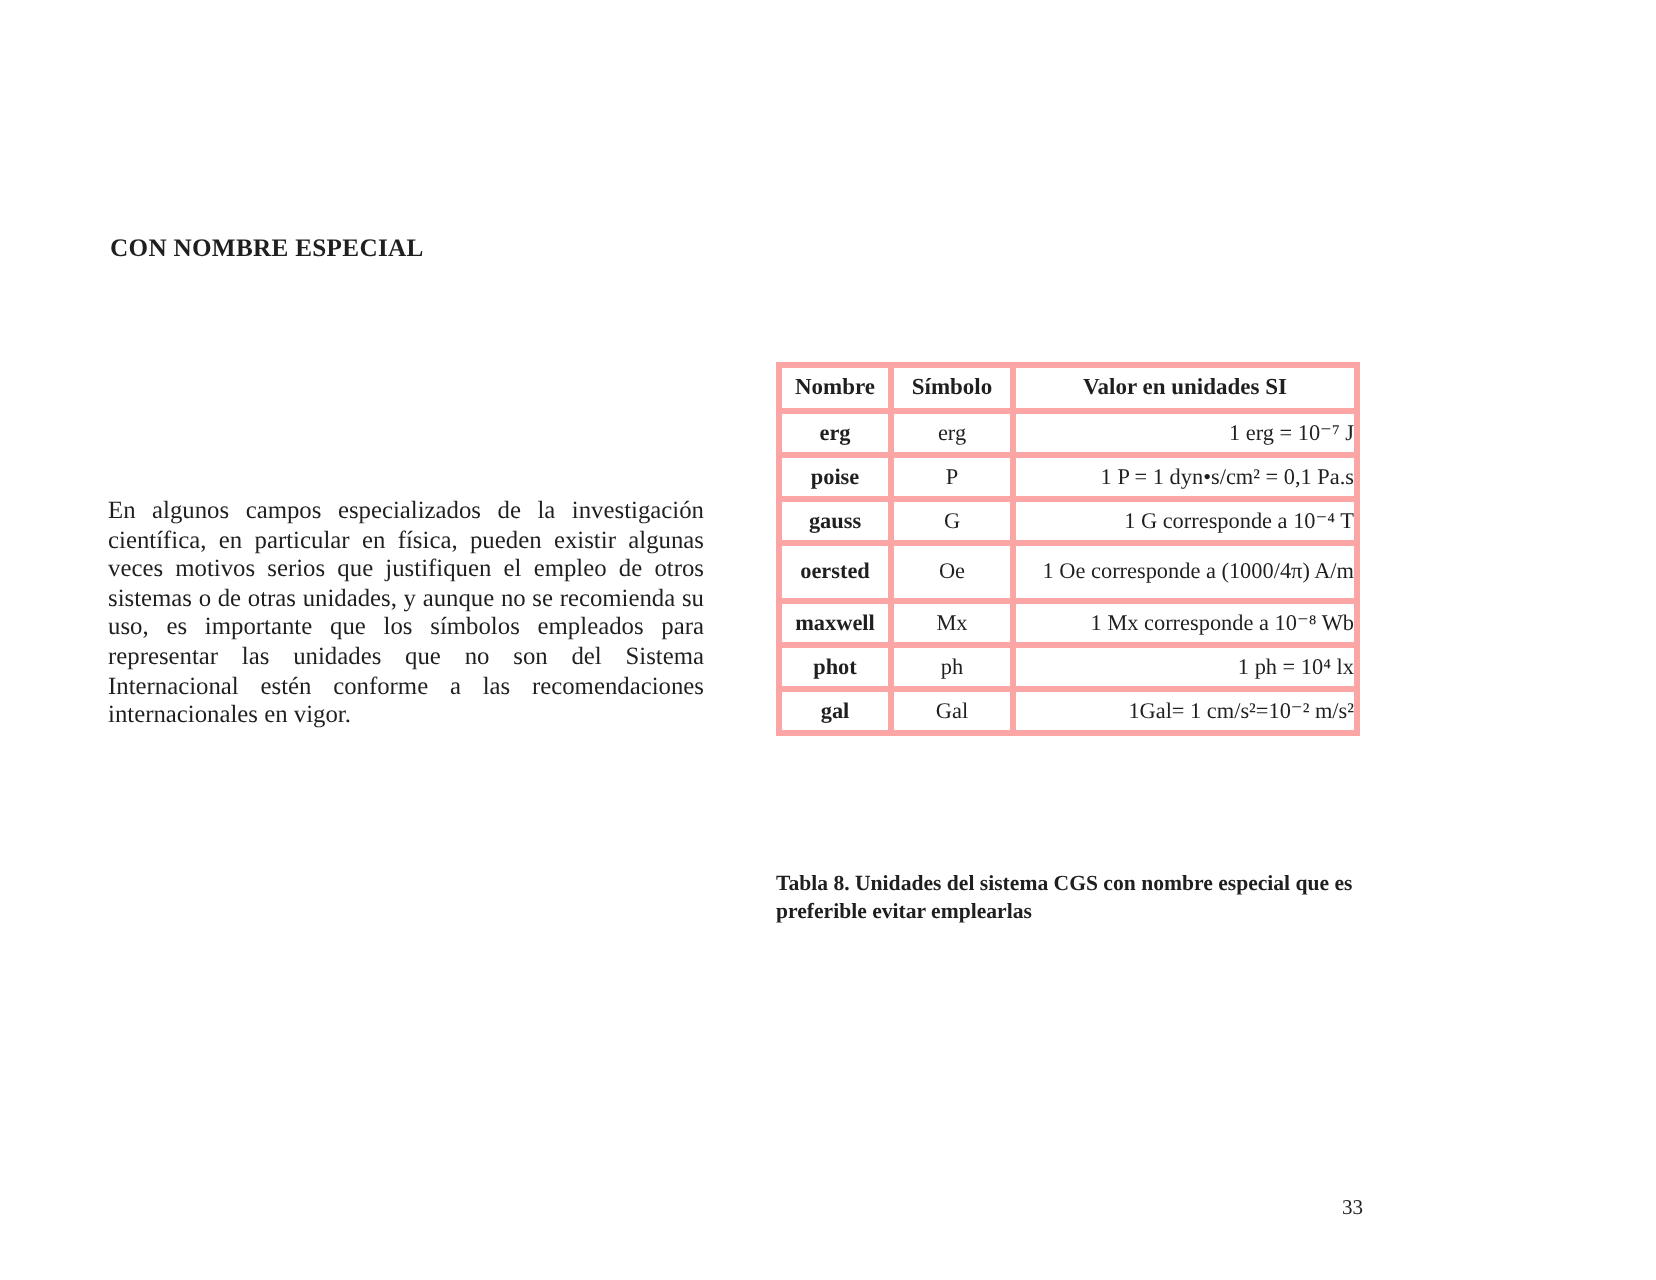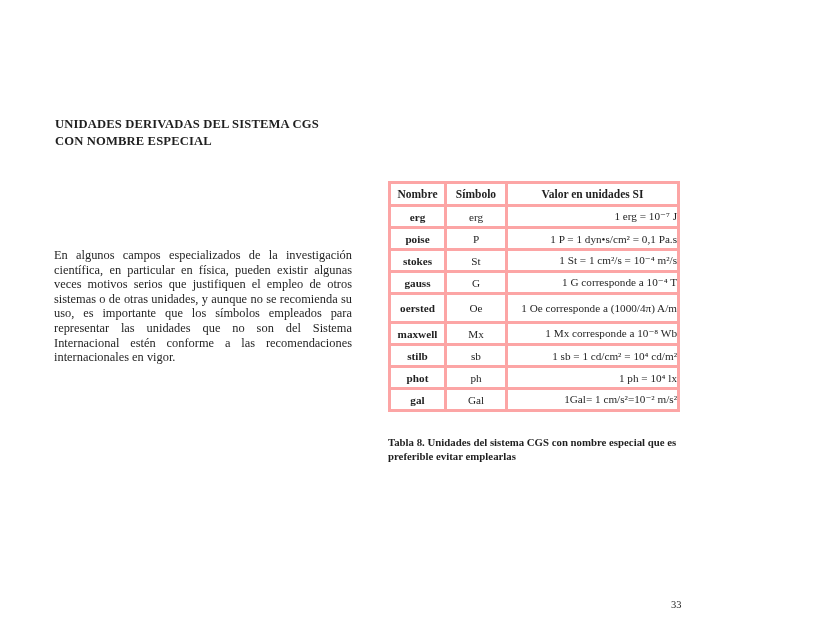--- a/index.html
+++ b/index.html
@@ -93,21 +93,20 @@
     font-size: 10.5px;
     margin-top: 40px;
   }
 </style>
 </head>
 <body>
 
 <div class="page">
 
   <div class="heading">
-    <div>UNIDADES DERIVADAS DEL SISTEMA CGS</div>
     <div>CON NOMBRE ESPECIAL</div>
   </div>
 
   <div class="paragraph">En algunos campos especializados de la investigación científica, en particular en física, pueden existir algunas veces motivos serios que justifiquen el empleo de otros sistemas  o de otras unidades, y aunque no se recomienda su uso, es importante que los símbolos empleados para representar las unidades que no son del Sistema Internacional estén conforme a las recomendaciones internacionales en vigor.</div>
 
   <div class="table-wrap">
     <table class="units">
       <colgroup>
         <col style="width:56px">
         <col style="width:61px">
@@ -125,43 +124,33 @@
           <td class="c-name">erg</td>
           <td class="c-sym">erg</td>
           <td class="c-val">1 erg = 10⁻⁷ J</td>
         </tr>
         <tr>
           <td class="c-name">poise</td>
           <td class="c-sym">P</td>
           <td class="c-val">1 P = 1 dyn•s/cm² = 0,1 Pa.s</td>
         </tr>
         <tr>
-          <td class="c-name">stokes</td>
-          <td class="c-sym">St</td>
-          <td class="c-val">1 St = 1 cm²/s = 10⁻⁴ m²/s</td>
-        </tr>
-        <tr>
           <td class="c-name">gauss</td>
           <td class="c-sym">G</td>
           <td class="c-val">1 G corresponde a 10⁻⁴ T</td>
         </tr>
         <tr class="tall">
           <td class="c-name">oersted</td>
           <td class="c-sym">Oe</td>
           <td class="c-val">1 Oe corresponde a (1000/4π) A/m</td>
         </tr>
         <tr>
           <td class="c-name">maxwell</td>
           <td class="c-sym">Mx</td>
           <td class="c-val">1 Mx corresponde a 10⁻⁸ Wb</td>
-        </tr>
-        <tr>
-          <td class="c-name">stilb</td>
-          <td class="c-sym">sb</td>
-          <td class="c-val">1 sb = 1 cd/cm² = 10⁴ cd/m²</td>
         </tr>
         <tr>
           <td class="c-name">phot</td>
           <td class="c-sym">ph</td>
           <td class="c-val">1 ph = 10⁴ lx</td>
         </tr>
         <tr>
           <td class="c-name">gal</td>
           <td class="c-sym">Gal</td>
           <td class="c-val">1Gal= 1 cm/s²=10⁻² m/s²</td>

